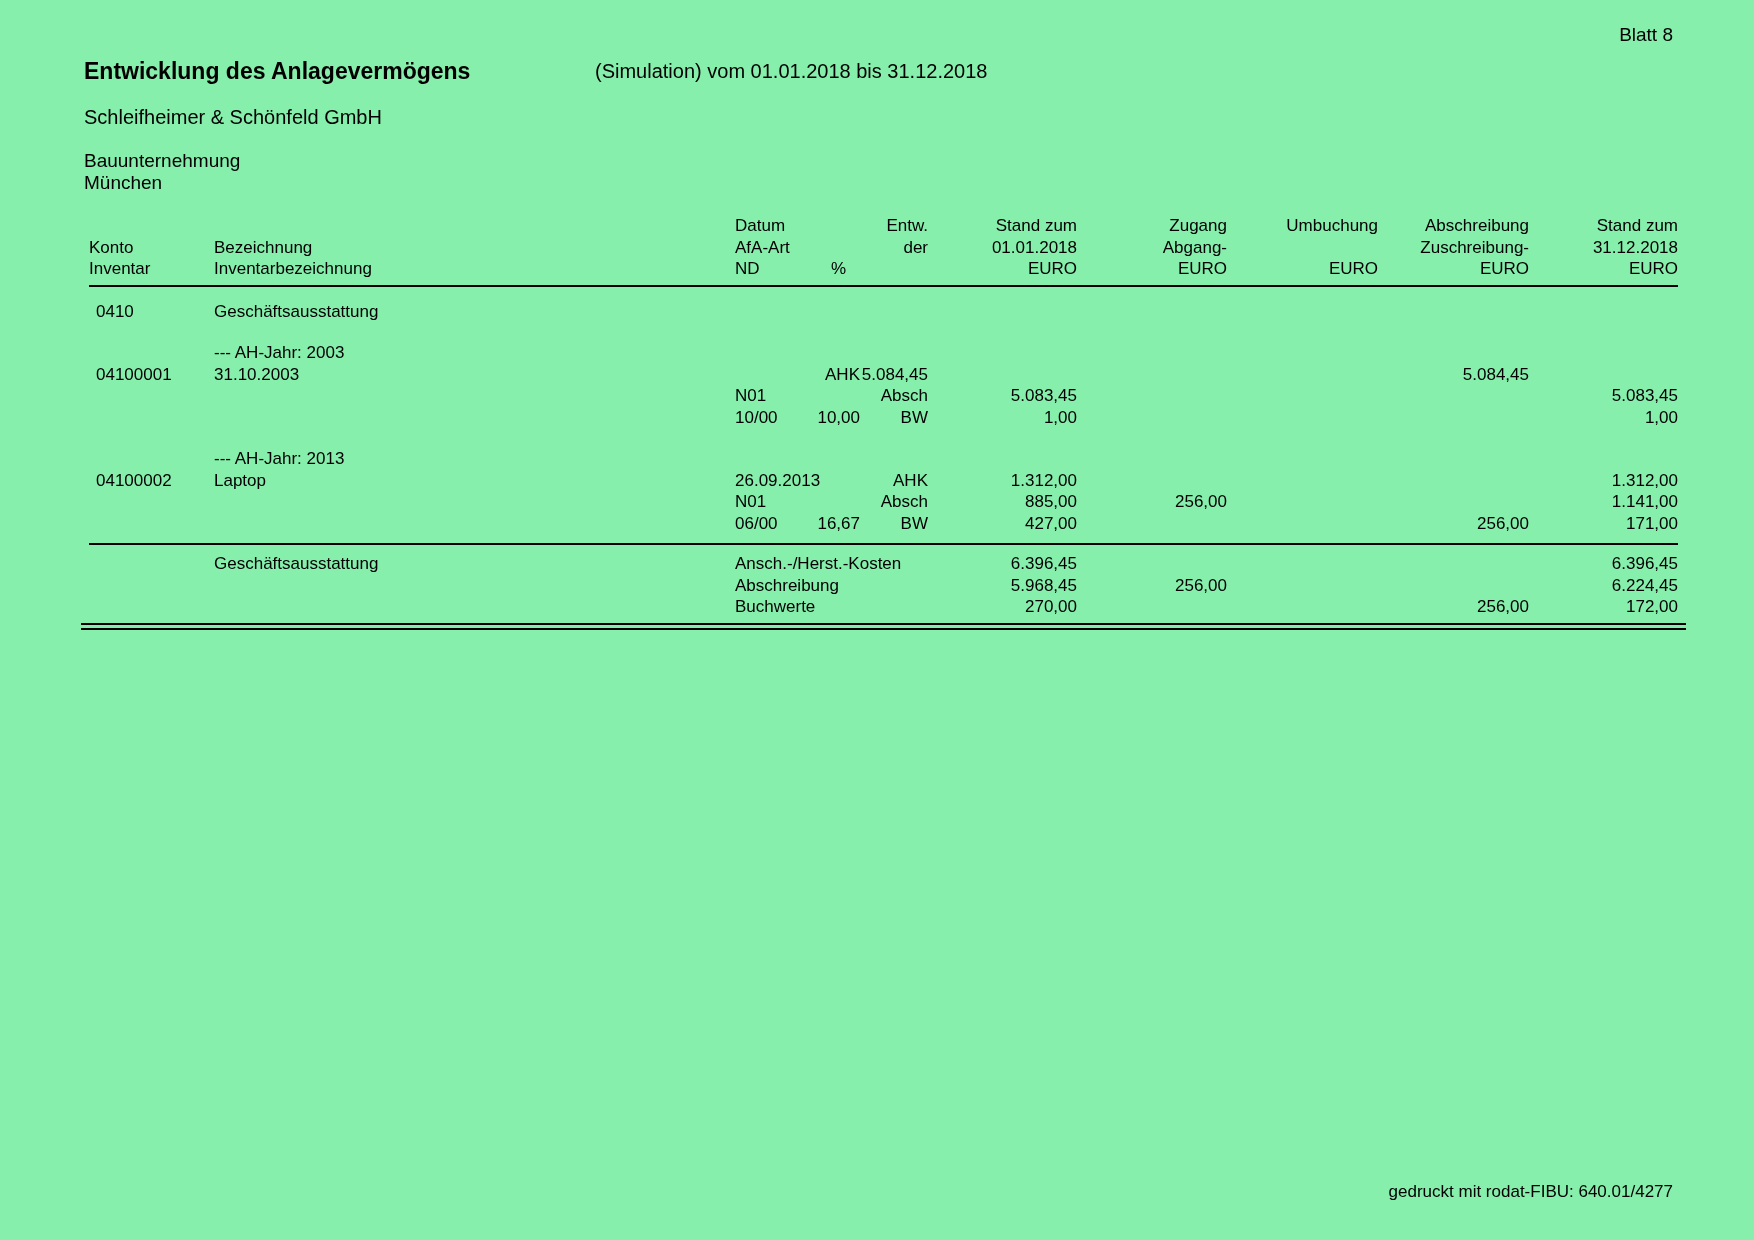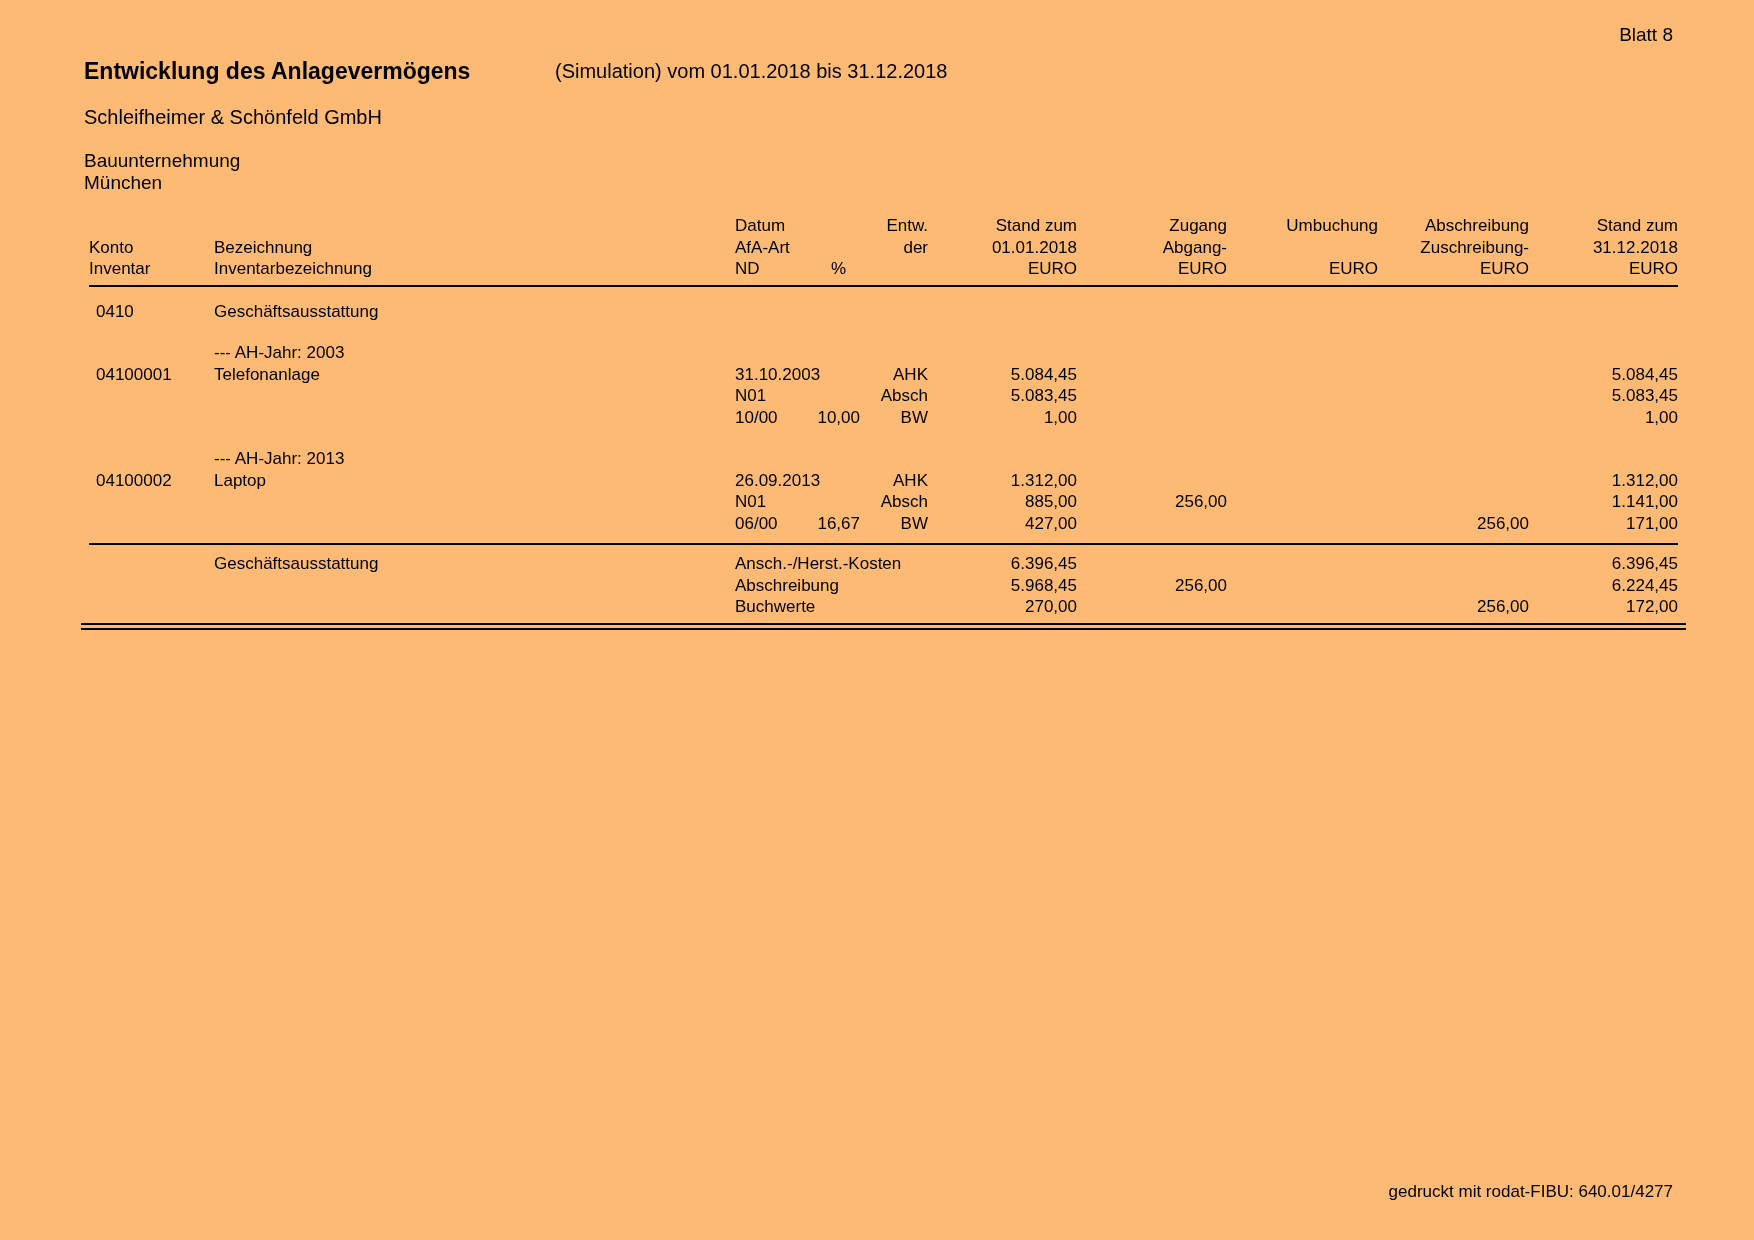--- a/index.html
+++ b/index.html
@@ -1,40 +1,40 @@
 <!DOCTYPE html>
 <html><head>
 <meta charset="utf-8">
 <style>
   html, body { margin: 0; padding: 0; background: #e8e8e8; }
   .page {
     position: relative;
     width: 1754px;
     height: 1240px;
-    background: #fdba74;
+    background: #86efac;
     font-family: "Liberation Sans", "DejaVu Sans", sans-serif;
     color: #000000;
     overflow: hidden;
   }
   .blatt {
     position: absolute;
     top: 24px;
     right: 81px;
     font-size: 19px;
   }
   .title-row {
     position: absolute;
     left: 84px;
     top: 58px;
     display: flex;
     align-items: center;
     white-space: nowrap;
   }
   .title { width: 471px; font-size: 23px; font-weight: bold; }
-  .subtitle { font-size: 20px; }
+  .subtitle { font-size: 20px; margin-left: 40px; }
   .company {
     position: absolute;
     left: 84px;
     top: 106px;
     font-size: 20px;
     white-space: nowrap;
   }
   .address {
     position: absolute;
     left: 84px;
@@ -163,21 +163,20 @@
           <div class="cell c-pct"></div>
           <div class="cell c-entw"></div>
           <div class="cell c-stand1"></div>
           <div class="cell c-zugang"></div>
           <div class="cell c-umb"></div>
           <div class="cell c-absch"></div>
           <div class="cell c-stand2"></div>
         </div>
         <div class="trow body-row">
           <div class="cell c-konto">04100001</div>
-          <div class="cell c-bez">Telefonanlage</div>
           <div class="cell c-datum">31.10.2003</div>
           <div class="cell c-pct"></div>
           <div class="cell c-entw">AHK</div>
           <div class="cell c-stand1">5.084,45</div>
           <div class="cell c-zugang"></div>
           <div class="cell c-umb"></div>
           <div class="cell c-absch"></div>
           <div class="cell c-stand2">5.084,45</div>
         </div>
         <div class="trow body-row">

